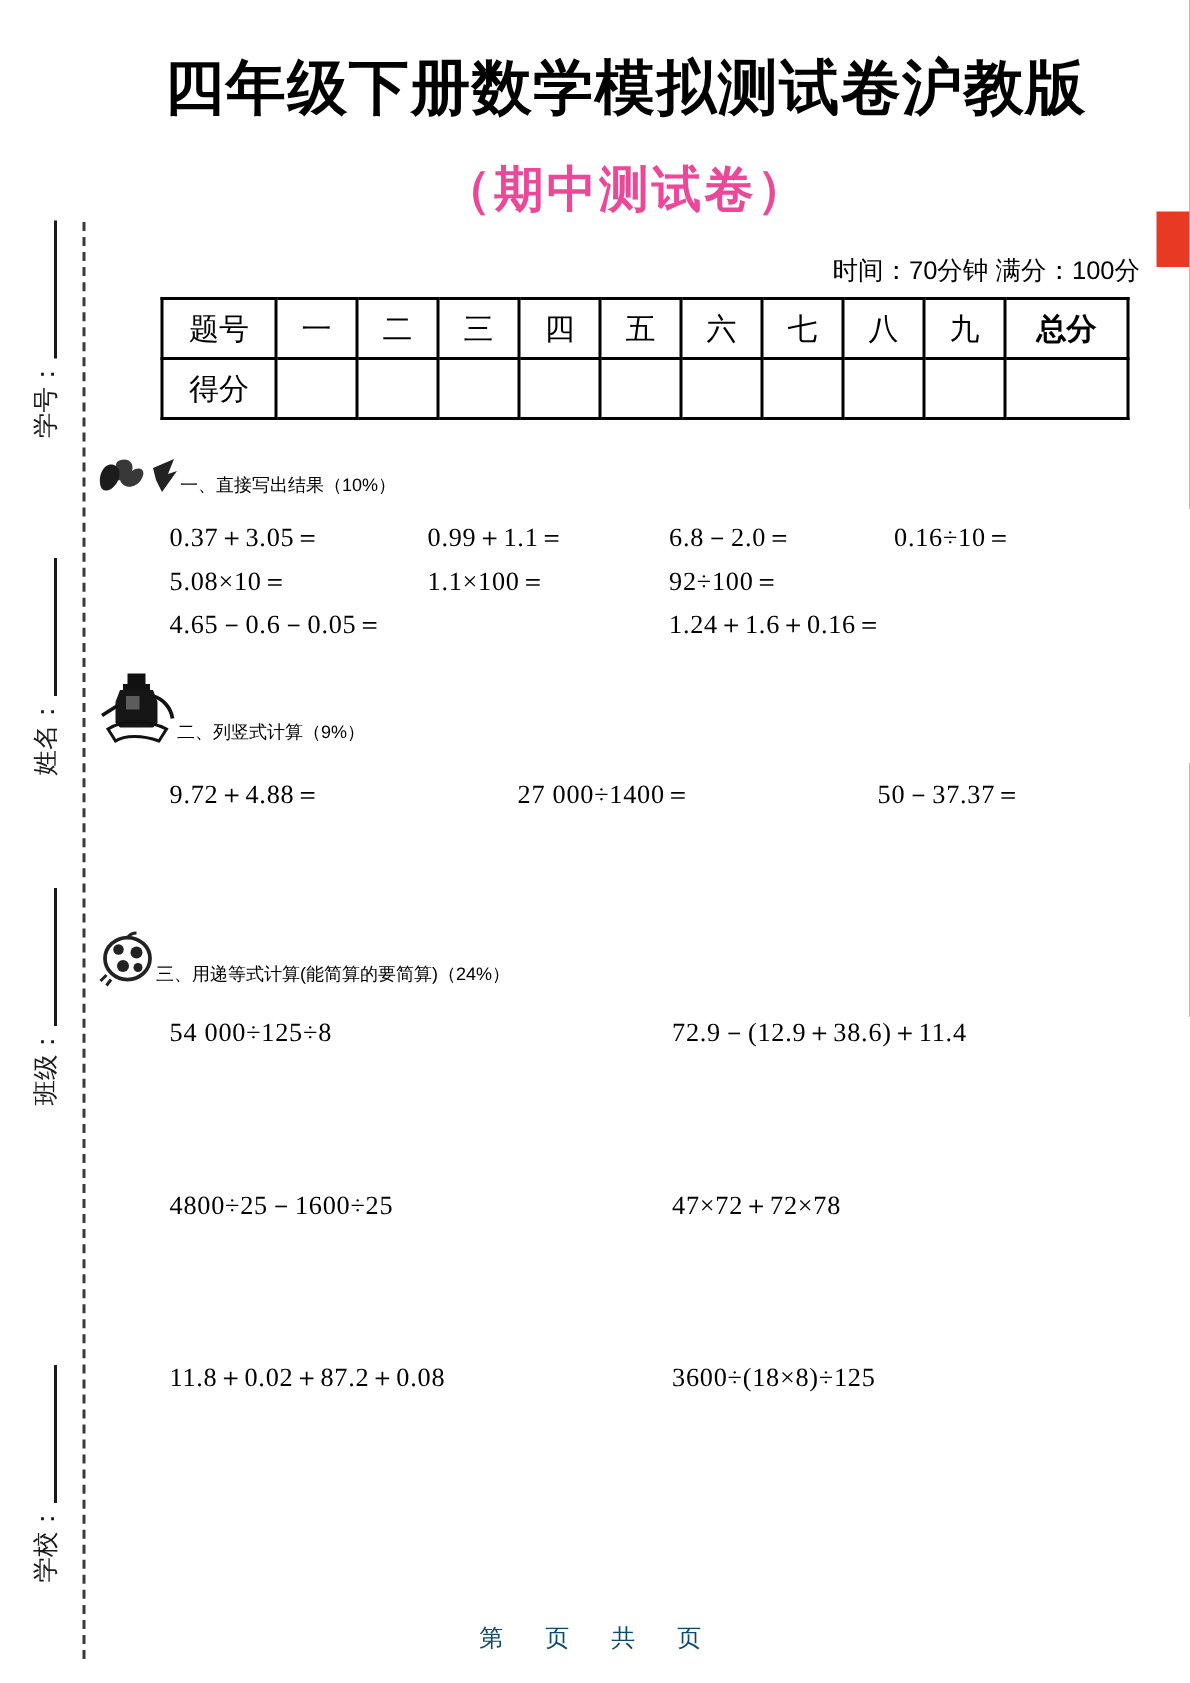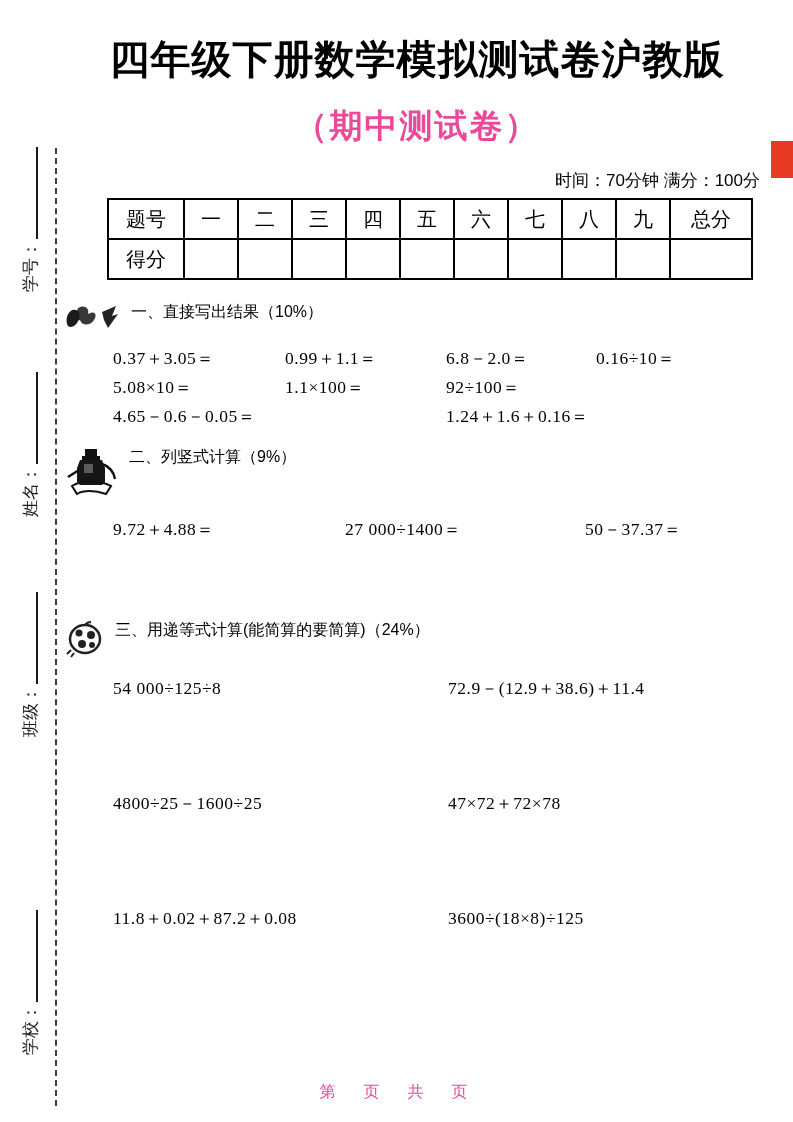--- a/index.html
+++ b/index.html
@@ -38,43 +38,43 @@
   .meta{margin:20px 2px 0 0;text-align:right;font-size:17px;color:#000;}
   table.score{
     border-collapse:collapse;margin:6px 0 0 35px;table-layout:fixed;
   }
   table.score td{
     border:2px solid #000;height:38px;text-align:center;
     font-size:20px;color:#000;padding:0;
   }
   td.c-label{width:74px;}
   td.c-num{width:52px;}
-  td.c-total{width:80px;}
+  td.c-total{width:80px;font-weight:bold;}
   
   .sec{
-    display:flex;align-items:flex-start;gap:11px;margin:22px 0 0 -8px;
-    font-size:16px;color:#000;
+    display:flex;align-items:flex-end;gap:0;margin:22px 0 0 -8px;
+    font-size:12px;color:#000;
   }
   .sec.s2{margin-top:16px;}
   .sec.s3{margin-top:76px;}
   .sec .icon{flex:0 0 auto;display:inline-flex;}
   .probs{
     margin:12px 0 0 41px;display:grid;
     font-family:"Liberation Serif","DejaVu Serif",serif;
     font-size:17.5px;line-height:29px;letter-spacing:0.5px;color:#000;
   }
   .probs.g1{grid-template-columns:172px 161px 150px auto;}
   .probs.g2{grid-template-columns:232px 240px auto;margin-top:18px;}
   .probs.g3{grid-template-columns:335px auto;row-gap:86px;margin-top:16px;}
   .span2{grid-column:1 / span 2;}
   .col3{grid-column:3 / span 2;}
   
   .footer{
     position:absolute;left:0;right:0;top:1082px;text-align:center;
-    font-size:16px;letter-spacing:6px;color:#ec4899;
+    font-size:16px;letter-spacing:6px;color:#0c4a6e;
   }
 </style>
 </head>
 <body>
 
 <div class="page">
 
   <div class="side-dash"></div>
 
   <div class="side-field" style="top:194px;">

